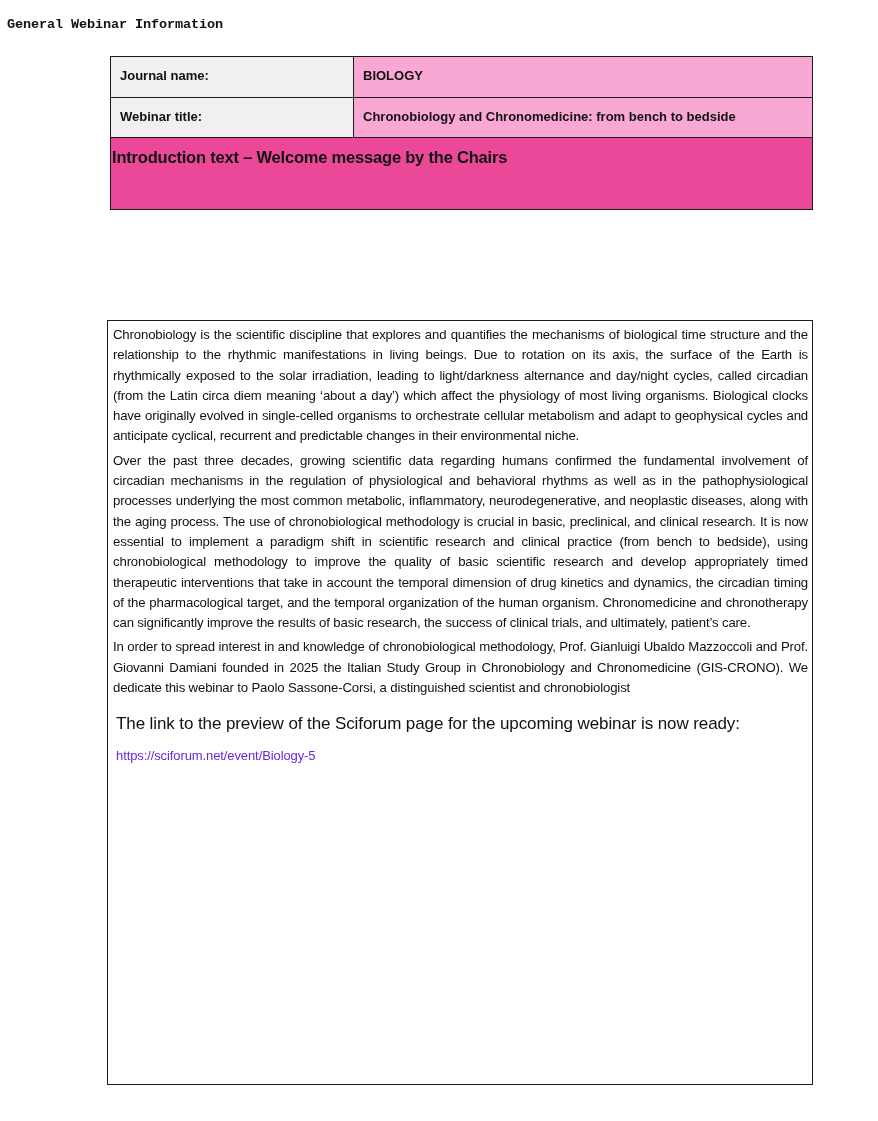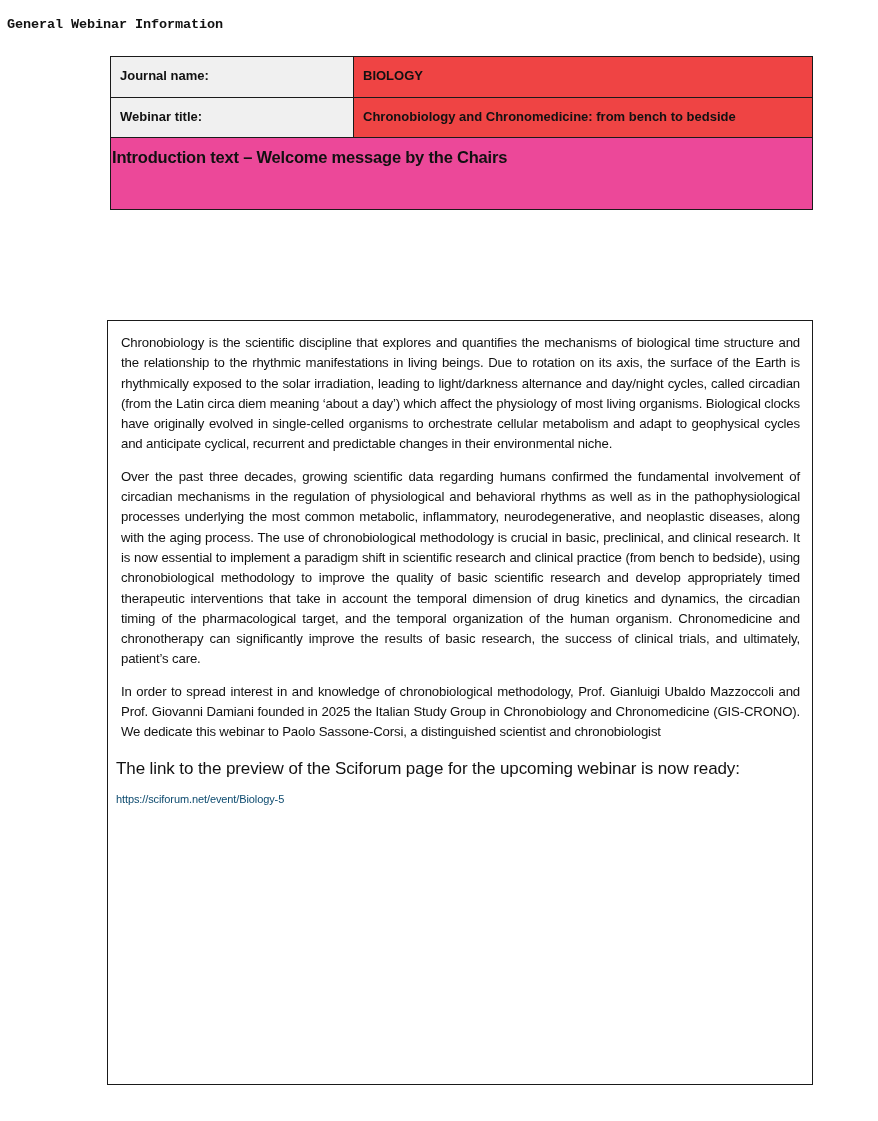--- a/index.html
+++ b/index.html
@@ -37,21 +37,21 @@
       vertical-align: top;
       font-size: 13px;
       font-weight: bold;
       padding: 0;
     }
     .info-table td.label {
       background: #f0f0f0;
       width: 242px;
     }
     .info-table td.value {
-      background: #ef4444;
+      background: #f9a8d4;
     }
     .cell-inner {
       padding: 11px 9px 0 9px;
     }
     .row-journal td { height: 40px; }
     .row-title td { height: 39px; }
     .row-date td { height: 87px; }
     .row-intro td {
       height: 71px;
       background: #ec4899;
@@ -73,31 +73,31 @@
     }
     .body-text {
       font-size: 13.2px;
       line-height: 20.3px;
       text-align: justify;
       margin: 0;
       padding: 0 0 0 1px;
       letter-spacing: -0.15px;
     }
     .body-text p {
-      margin: 12px;
+      margin: 4px;
     }
     .link-intro {
       font-size: 17px;
       margin: 16px 0 0 8px;
       letter-spacing: -0.1px;
     }
     .link-url {
-      font-size: 11px;
+      font-size: 13px;
       margin: 14px 16px 0 8px;
-      color: #0c4a6e;
+      color: #6d28d9;
       text-decoration: none;
       display: inline-block;
       letter-spacing: -0.1px;
     }
   </style>
 </head>
 <body>
 
 <div class="section-heading">General Webinar Information</div>
 

